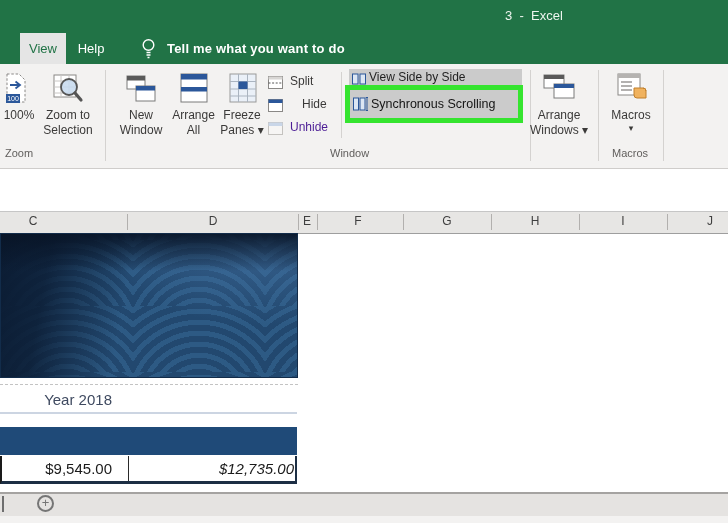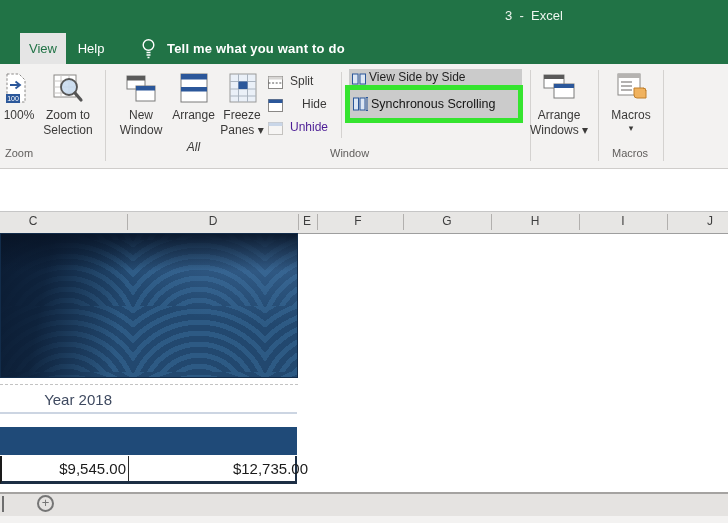--- a/index.html
+++ b/index.html
@@ -43,21 +43,21 @@
       repeating-radial-gradient(circle at 50% 145%, #2d5a84 0 5px, #22486f 5px 11px),
       repeating-radial-gradient(circle at 50% 145%, #2d5a84 0 5px, #22486f 5px 11px);
     background-size:100% 100%,100% 100%,100% 100%,132px 66px,132px 66px;
     background-position:0 0,0 0,0 0,0 6px,66px 39px;}
   .dashline{left:0;top:384px;width:298px;height:0;border-top:1px dashed #c3c3c3;}
   .yearcell{top:390px;height:20px;line-height:20px;font-size:15px;color:#3f4a60;text-align:right;}
   .yearline{left:0;top:412px;width:297px;height:2px;background:#ccd5e2;}
   .navyband{left:0;top:427px;width:297px;height:28px;background:#1f4a78;}
   .valrow{left:0;top:456px;width:293px;height:25px;background:#fff;border-left:2px solid #1a1a1a;
           border-right:2px solid #1c2e44;border-bottom:3px solid #1c2e44;}
-  .valcell{position:absolute;top:0;height:25px;line-height:25px;font-size:15px;color:#1b1b1b;text-align:right;margin-left:14px;}
+  .valcell{position:absolute;top:0;height:25px;line-height:25px;font-size:15px;color:#1b1b1b;text-align:right;}
   .valdiv{position:absolute;left:126px;top:0;width:1px;height:25px;background:#2a2a2a;}
 
   .tabbar{left:0;top:492px;width:728px;height:24px;background:#e5e3e1;border-top:2px solid #a5a3a1;box-sizing:border-box;}
   .newsheet{left:37px;top:495px;width:17px;height:17px;border:2px solid #757575;border-radius:50%;
             box-sizing:border-box;color:#757575;font-size:13px;line-height:12px;text-align:center;background:#e5e3e1;}
   .tabbar-div{left:2px;top:496px;width:2px;height:16px;background:#6e6e6e;}
   .bottomstrip{left:0;top:516px;width:728px;height:7px;background:#f3f2f1;}
 </style>
 </head>
 <body>
@@ -125,21 +125,21 @@
   <div class="abs" style="left:179px;top:72px;">
     <span>
       <svg width="30" height="32" viewBox="0 0 30 32">
         <rect x="2" y="2" width="26" height="28" fill="#fff" stroke="#7a7a7a"></rect>
         <rect x="2" y="2" width="26" height="5.5" fill="#2b579a"></rect>
         <rect x="2" y="15" width="26" height="4.5" fill="#2b579a"></rect>
       </svg>
     </span>
   </div>
   <div class="abs biglabel" style="left:166px;top:108px;width:55px;">Arrange</div>
-  <div class="abs biglabel" style="left:166px;top:140px;width:55px;font-style:italic;">All</div>
+  <div class="abs biglabel" style="left:166px;top:123px;width:55px;">All</div>
 
   <div class="abs" style="left:228px;top:72px;">
     <span>
       <svg width="30" height="32" viewBox="0 0 30 32">
         <rect x="2" y="2" width="26" height="28" fill="#eaf0f8" stroke="#9a9a9a"></rect>
         <path d="M2 9.5 h26 M2 17 h26 M2 24 h26 M10.5 2 v28 M19.5 2 v28" stroke="#aab4c0" stroke-width="1"></path>
         <rect x="10.5" y="9.5" width="9" height="7.5" fill="#2b579a"></rect>
       </svg>
     </span>
   </div>
@@ -255,21 +255,21 @@
 
   <div class="abs dashline"></div>
 
   <div class="abs yearcell" style="left:0;width:112px;">Year 2018</div>
   <div class="abs yearline"></div>
 
   <div class="abs navyband"></div>
 
   <div class="abs valrow">
     <div class="valcell" style="left:0;width:110px;">$9,545.00</div>
-    <div class="valcell" style="left:128px;width:164px;">$12,735.00</div>
+    <div class="valcell" style="left:128px;width:164px;font-style:italic;">$12,735.00</div>
     <div class="valdiv"></div>
   </div>
 
   <div class="abs tabbar"></div>
   <div class="abs tabbar-div"></div>
   <div class="abs newsheet">+</div>
   <div class="abs bottomstrip"></div>
 
 </div>
 

